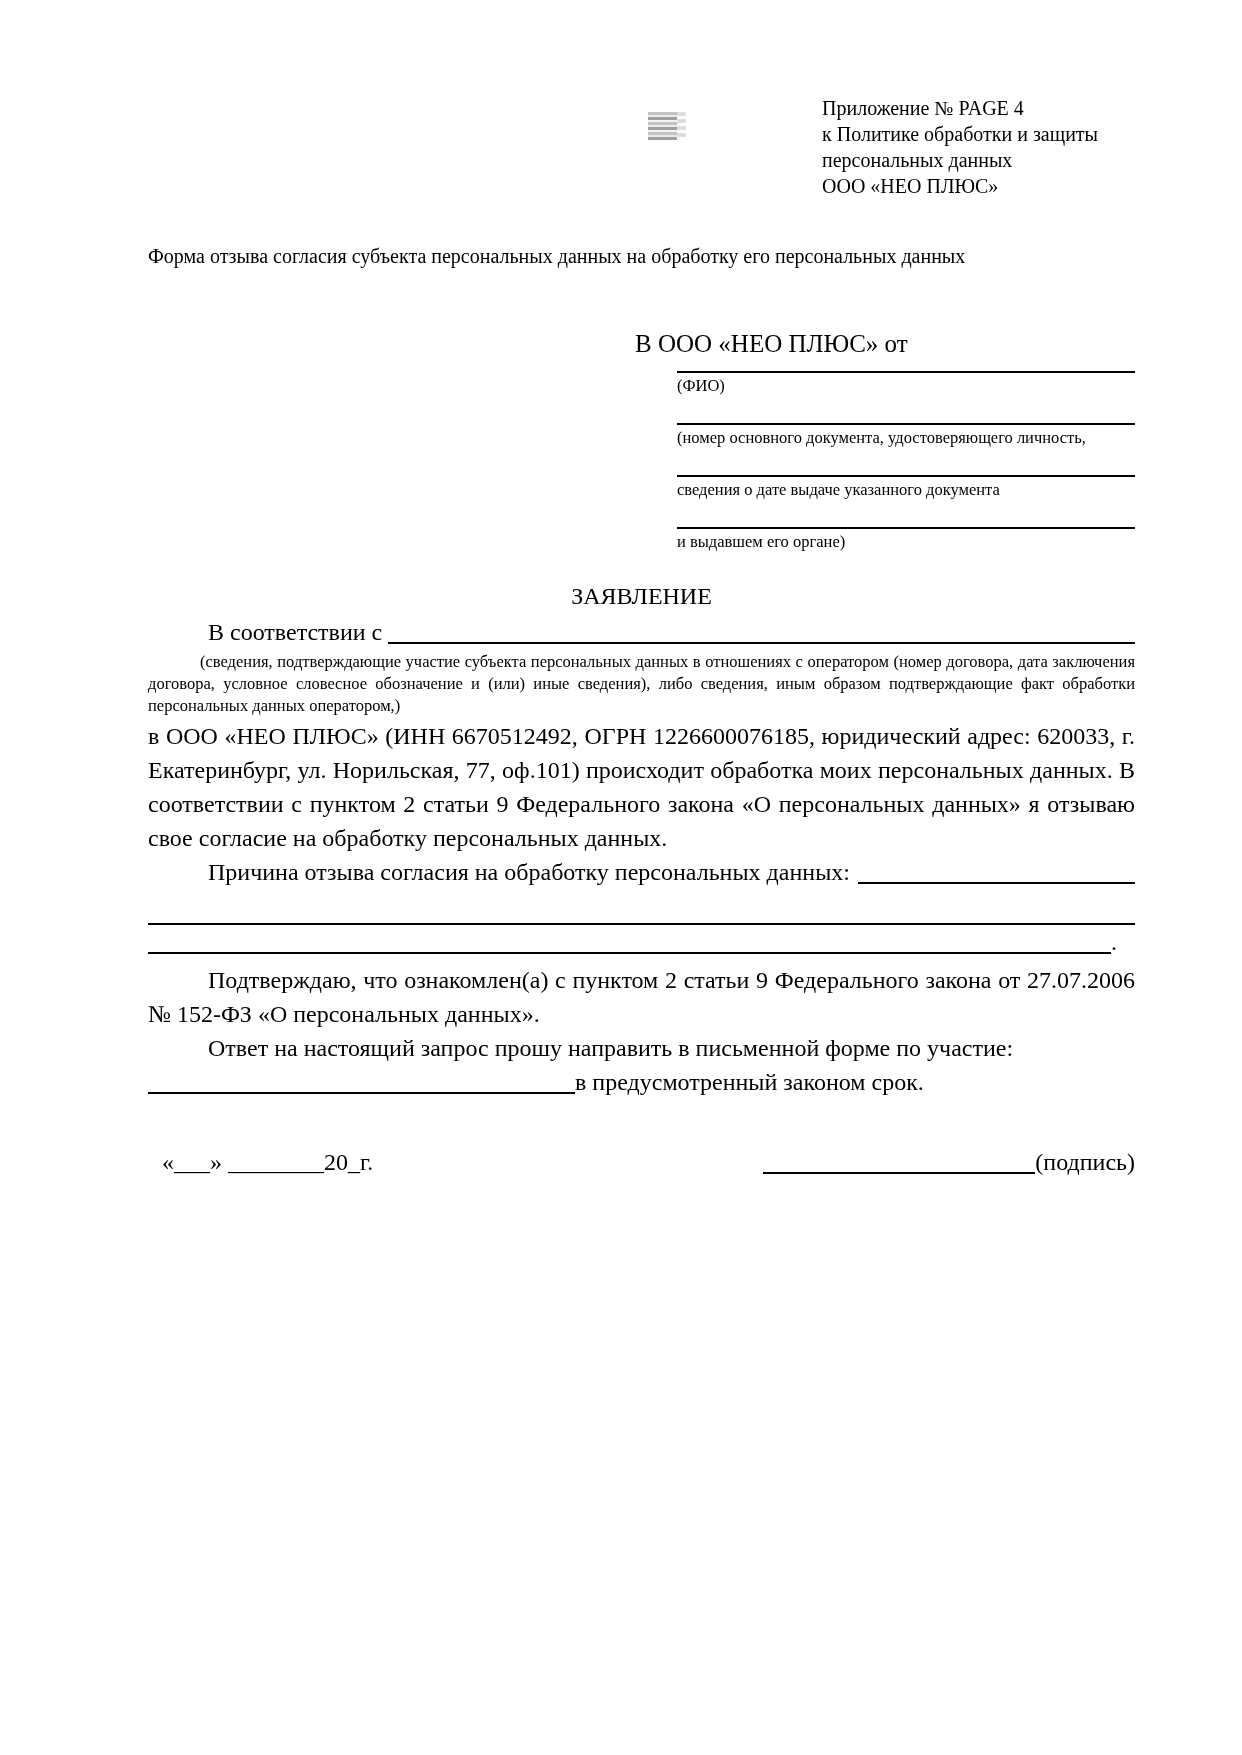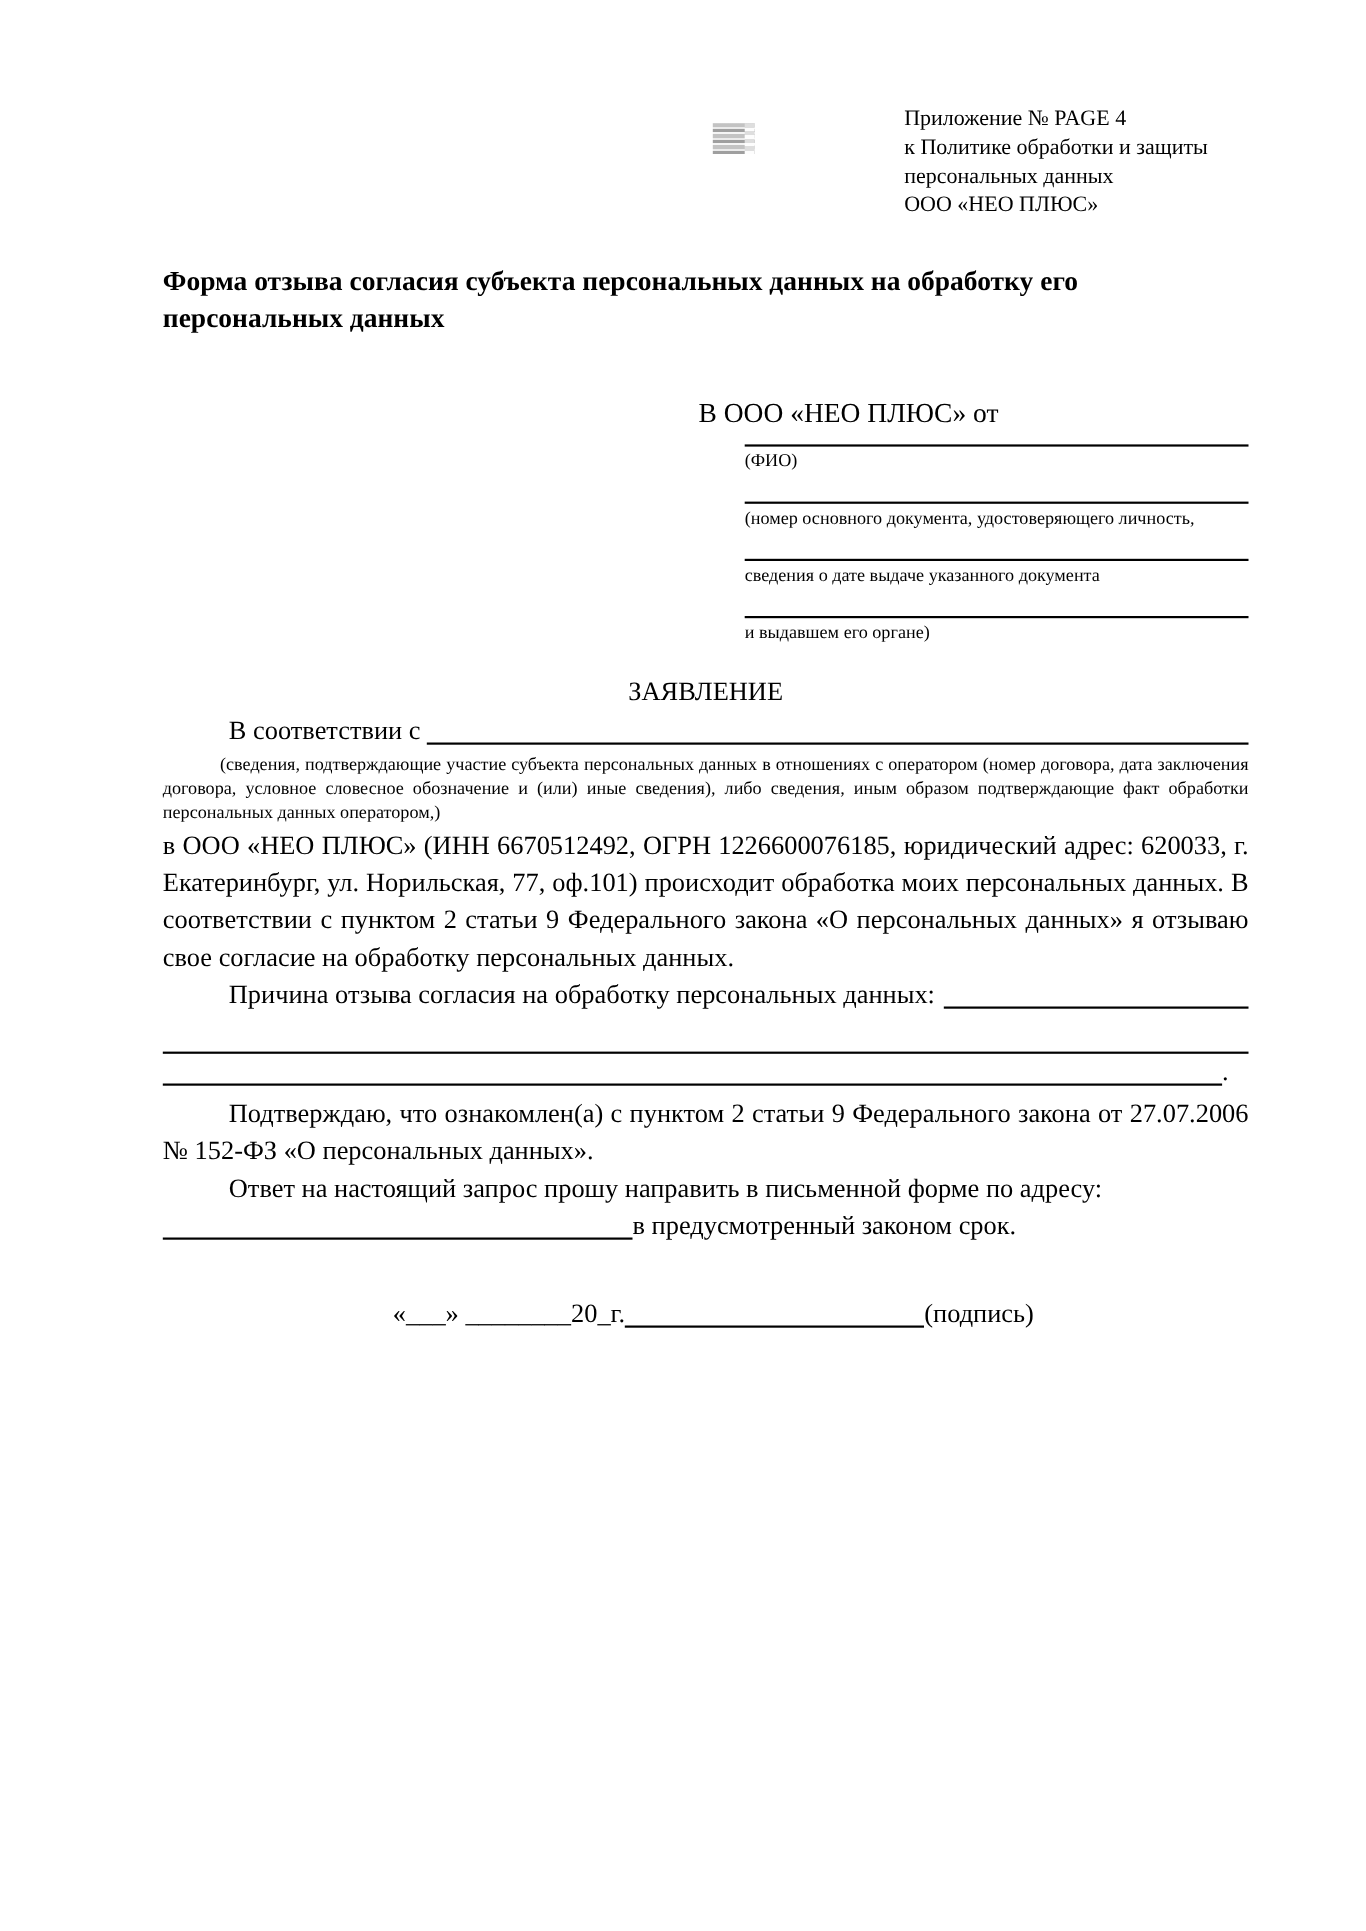--- a/index.html
+++ b/index.html
@@ -33,21 +33,21 @@
     background:repeating-linear-gradient(180deg,#d9d9d9 0 4px,#fdfdfd 4px 7px);
   }
 
   
   .content {
     position:absolute; left:148px; top:240px; width:987px;
     font-size:24px; line-height:34px;
   }
 
   .doc-title {
-    margin:0; font-size:25px; font-weight:bold; line-height:33px;
+    margin:0; font-size:20px; font-weight:normal; line-height:33px;
     text-align:left;
   }
 
   
   .addressee { margin:56px 0 0 487px; width:500px; }
   .to-line { font-size:25px; line-height:30px; margin:0 0 12px 0; }
   .addr-field { margin-left:42px; }
   .addr-rule { height:0; border-bottom:2.5px solid #000; }
   .addr-caption {
     font-size:16.5px; line-height:20px; 
@@ -86,21 +86,21 @@
   .rule2-row { margin-top:0; }
   .rule2-spacer { width:18px; }
 
   .confirm-par { margin:4px 0 0 0; text-indent:60px; text-align:justify; }
   .reply-par { margin:0; text-indent:60px; }
   .reply-row { margin:0; }
   .reply-blank { width:427px; }
   .reply-suffix { white-space:pre; }
 
   .footer-row {
-    margin-top:46px; display:flex; justify-content:center;
+    margin-top:46px; display:flex; justify-content:space-between;
     align-items:baseline; padding-left:14px;
   }
   .date-line { white-space:pre; }
   .sig-group { display:flex; align-items:baseline; }
   .sig-blank { width:272px; align-self:stretch; }
   .sig-caption { white-space:pre; }
 </style>
 </head>
 <body>
 
@@ -162,21 +162,21 @@
     <div class="hr-full"></div>
 
     <div class="blank-row rule2-row">
       <span class="fill-line"></span>
       <span>.</span>
       <span class="rule2-spacer"></span>
     </div>
 
     <p class="confirm-par">Подтверждаю, что ознакомлен(а) с пунктом 2 статьи 9 Федерального закона от 27.07.2006 № 152-ФЗ «О персональных данных».</p>
 
-    <p class="reply-par">Ответ на настоящий запрос прошу направить в письменной форме по адресу:</p>
+    <p class="reply-par">Ответ на настоящий запрос прошу направить в письменной форме по участие:</p>
 
     <div class="blank-row reply-row">
       <span class="fill-fixed reply-blank"></span>
       <span class="reply-suffix">в предусмотренный законом срок.</span>
     </div>
 
     <div class="footer-row">
       <span class="date-line">«___» ________20_г.</span>
       <span class="sig-group">
         <span class="fill-fixed sig-blank"></span>

